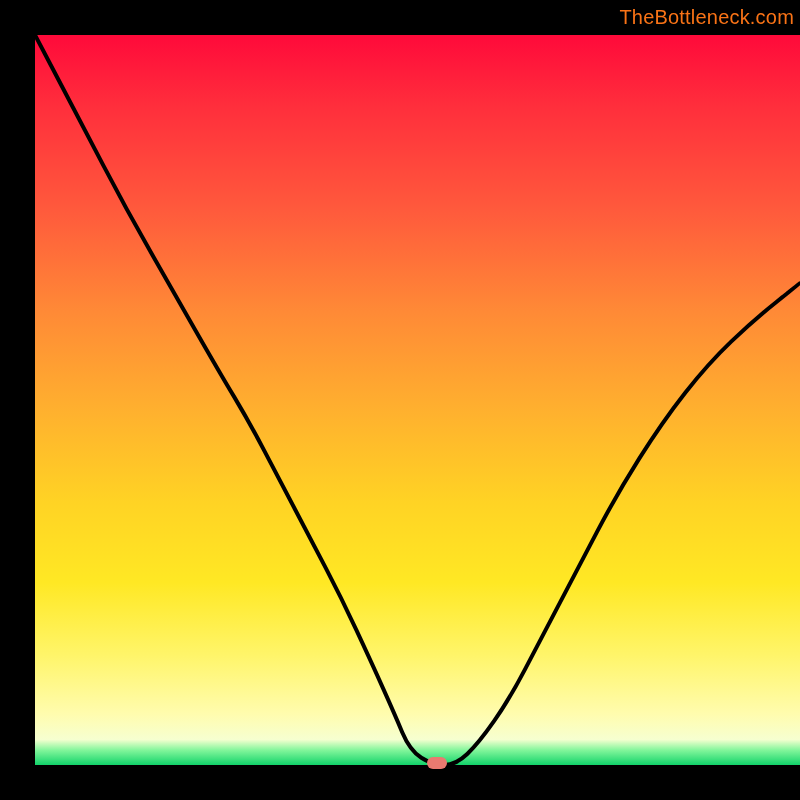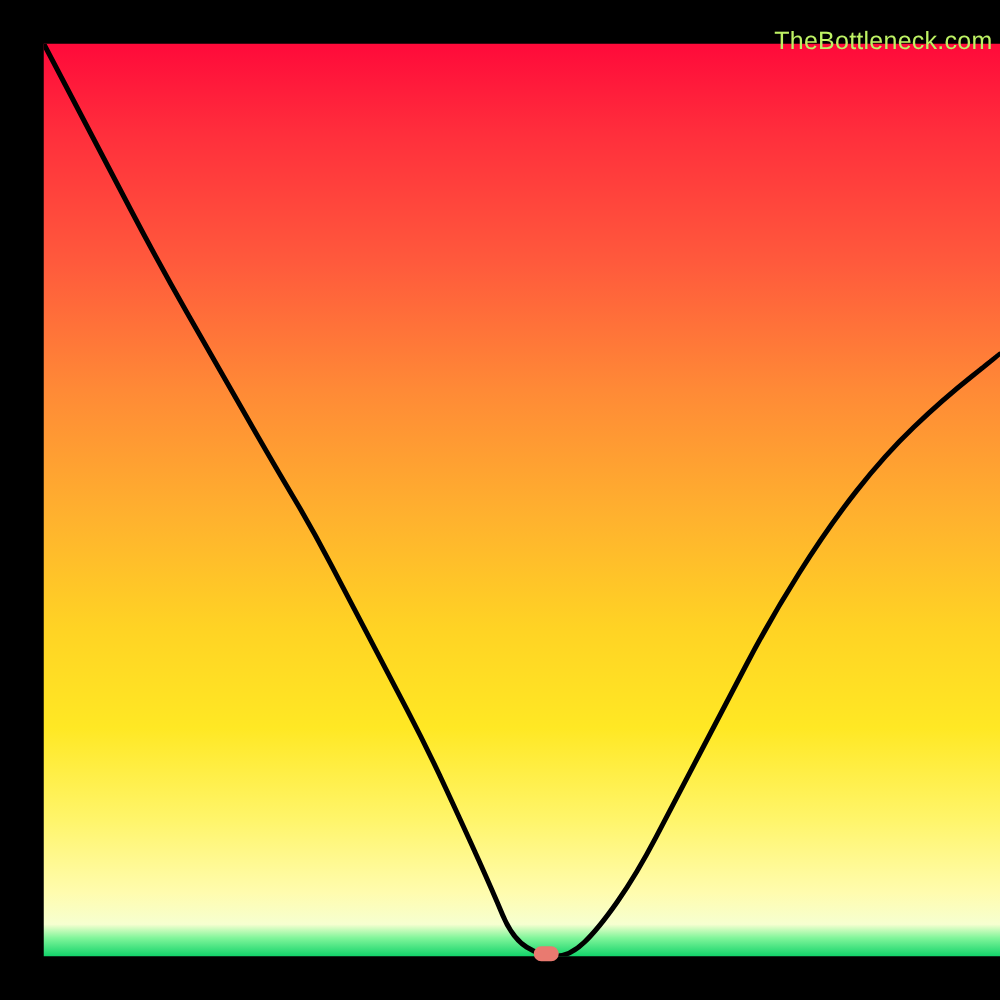--- a/index.html
+++ b/index.html
@@ -49,23 +49,23 @@
   }
   .marker {
     position: absolute;
     width: 20px;
     height: 12px;
     background: #e97a70;
     border-radius: 6px;
   }
   .watermark {
     position: absolute;
-    top: 22px;
+    top: 6px;
     right: 6px;
-    color: #bef264;
+    color: #f97316;
     font-size: 20px;
     font-weight: 500;
     letter-spacing: 0.2px;
     user-select: none;
   }
 </style>
 </head>
 <body>
 
 <div class="frame">

